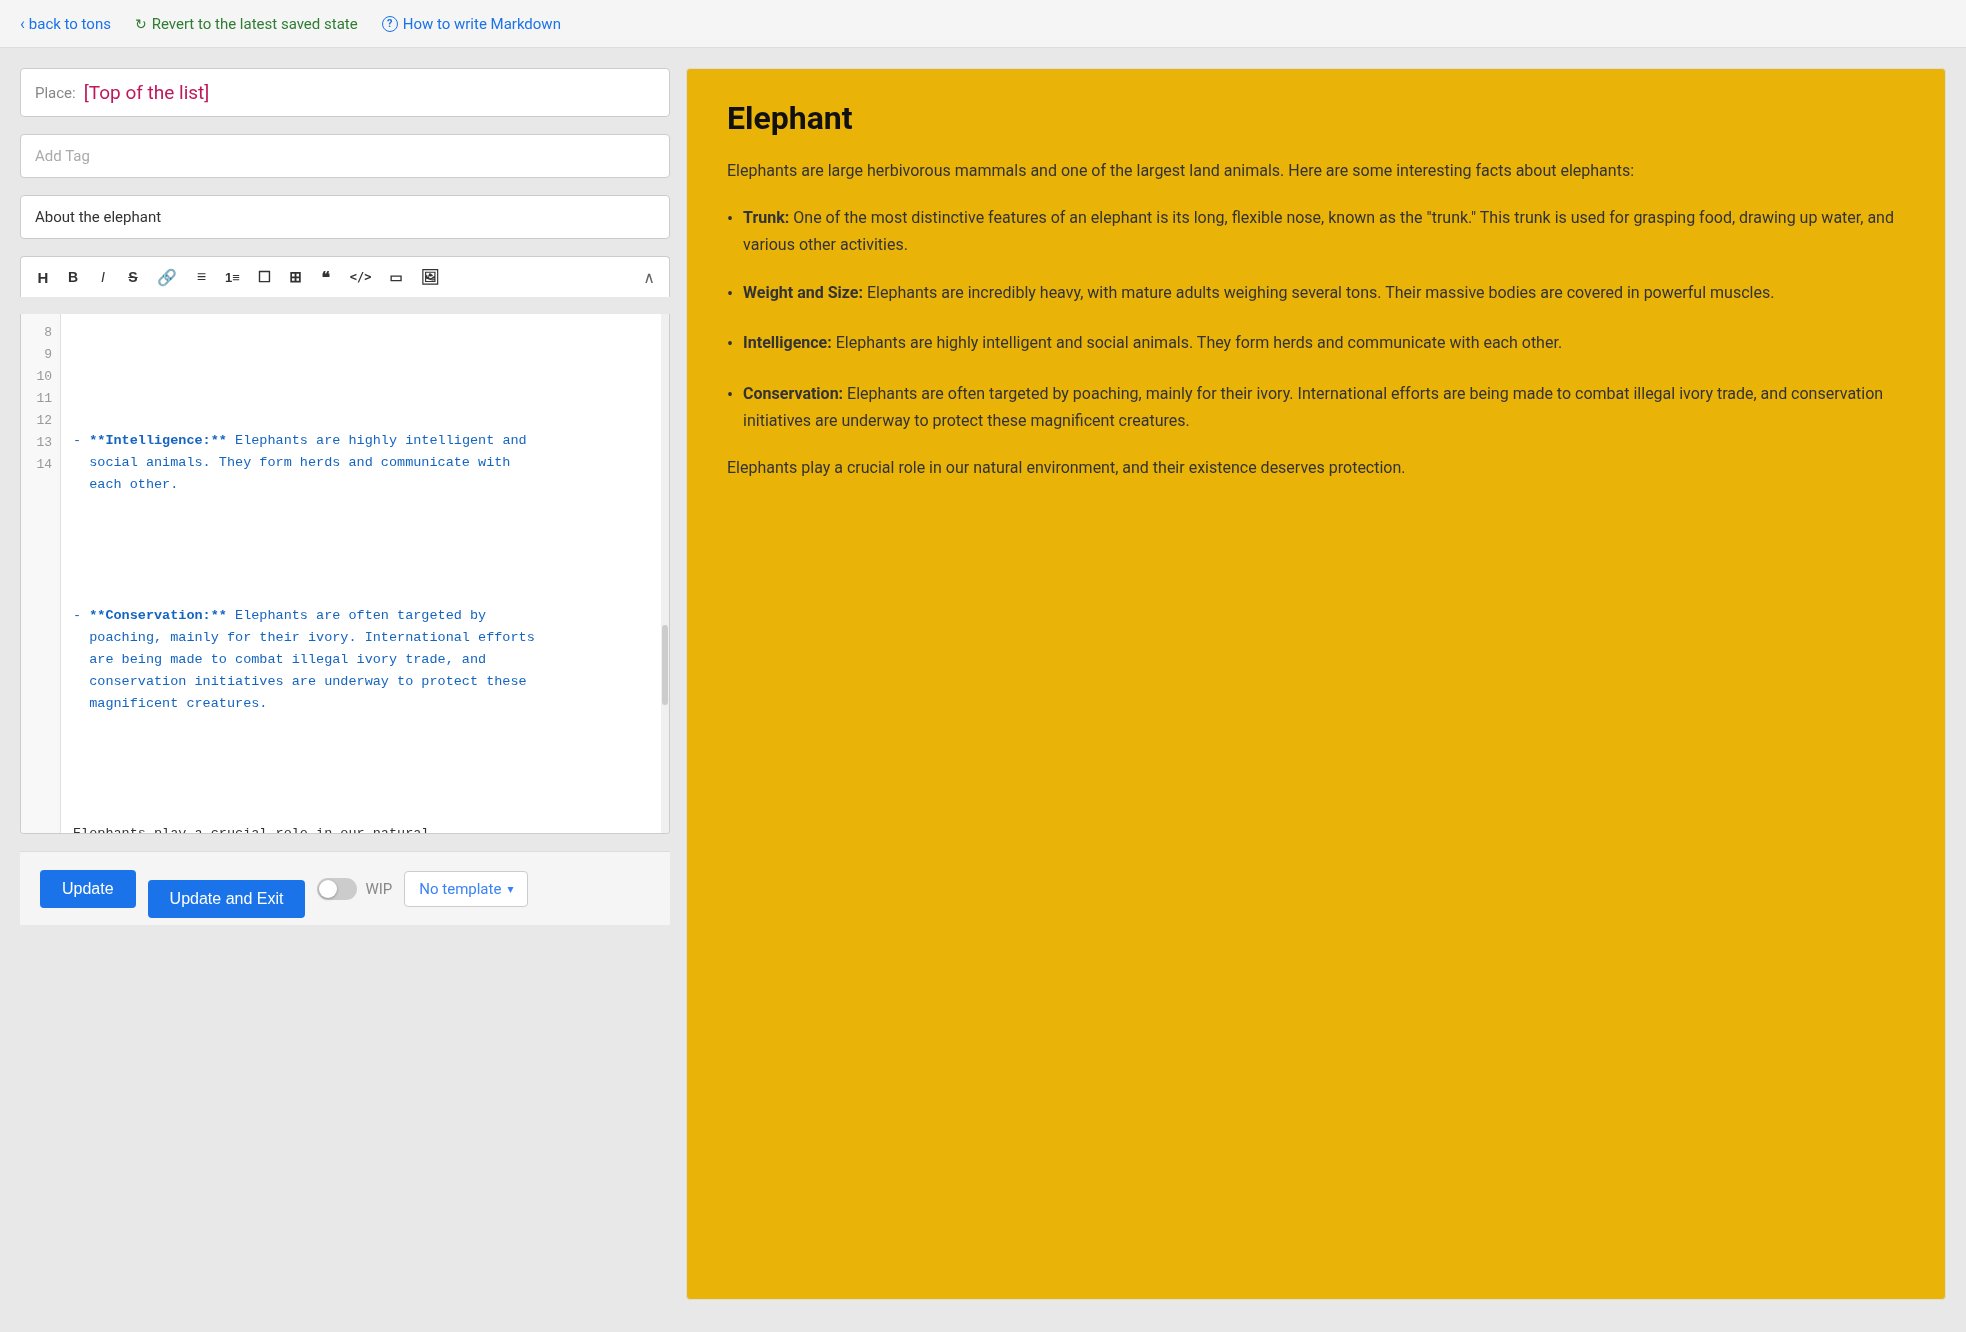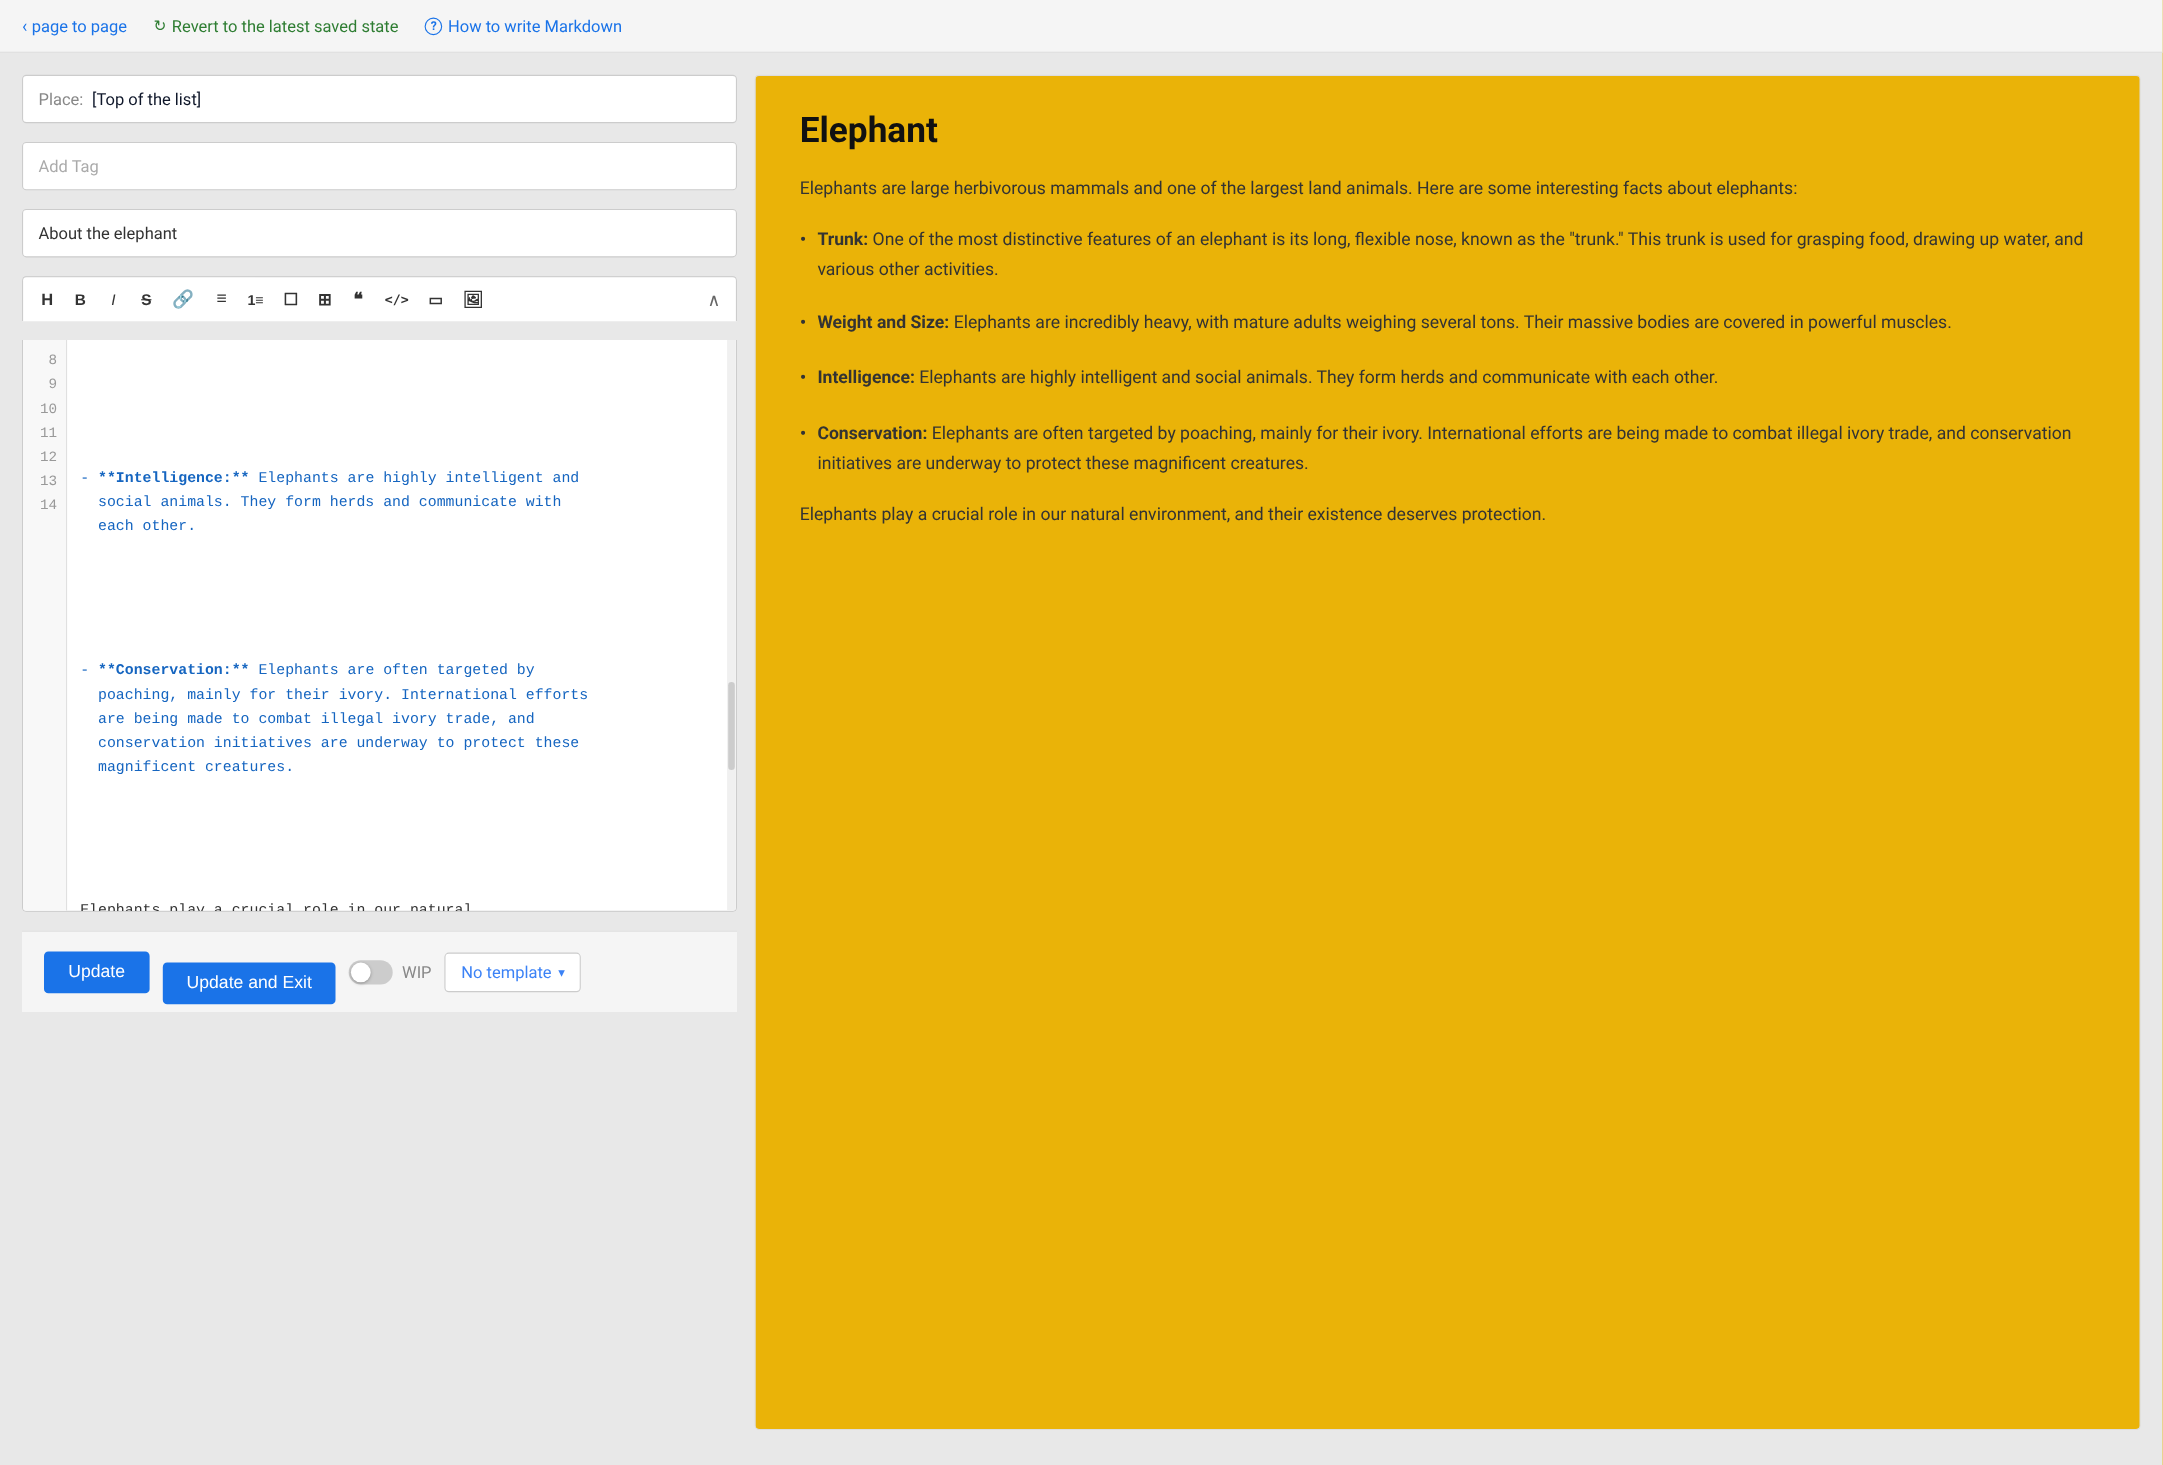--- a/index.html
+++ b/index.html
@@ -78,22 +78,22 @@
       align-items: center;
       gap: 8px;
     }
 
     .place-label {
       color: #888;
       font-size: 15px;
     }
 
     .place-value {
-      color: #0f172a;
-      font-size: 15px;
+      color: #be185d;
+      font-size: 19px;
       text-align: right;
     }
 
     .tag-input {
       border: 1px solid #ccc;
       border-radius: 4px;
       padding: 12px 14px;
       background: #fff;
       font-size: 15px;
       color: #aaa;
@@ -351,21 +351,21 @@
       color: #333;
       line-height: 1.7;
     }
   </style>
 </head>
 <body>
 
 <div class="top-bar">
   <a class="back-link">
     <span class="chevron">‹</span>
-    <span>page to page</span>
+    <span>back to tons</span>
   </a>
   <a class="revert-link">
     <span style="font-size:14px;">↻</span>
     <span>Revert to the latest saved state</span>
   </a>
   <a class="markdown-link">
     <span style="border:1.5px solid #1a73e8; border-radius:50%; width:16px; height:16px; display:inline-flex; align-items:center; justify-content:center; font-size:11px; font-weight:bold; color:#1a73e8;">?</span>
     <span>How to write Markdown</span>
   </a>
 </div>

